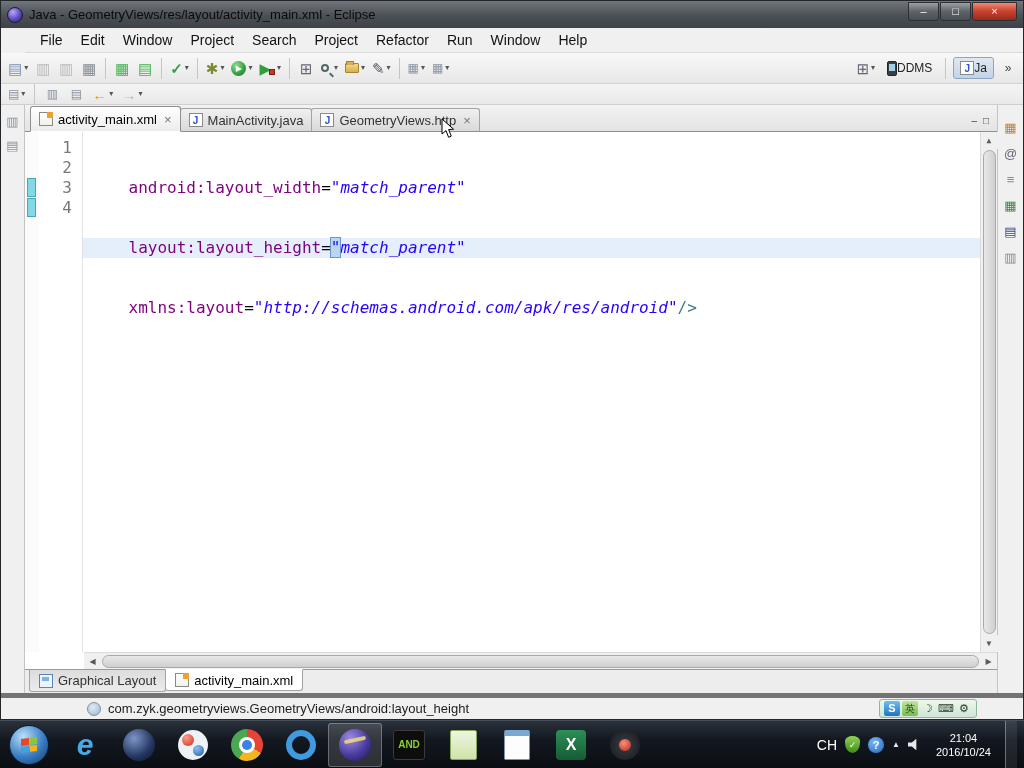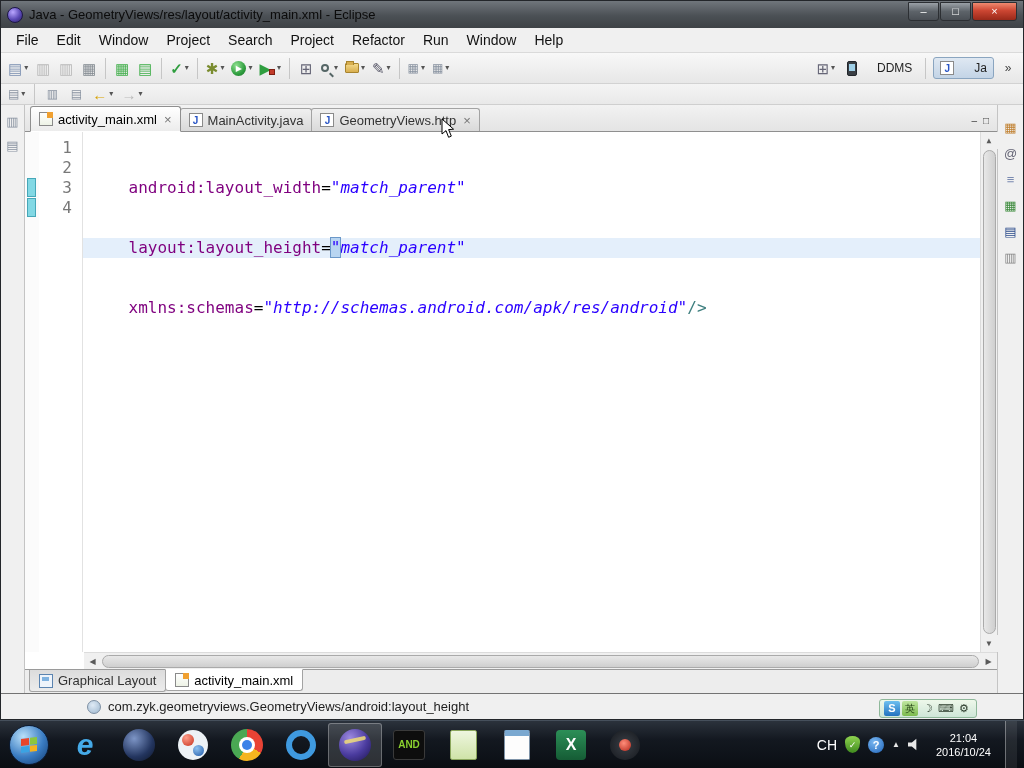--- a/index.html
+++ b/index.html
@@ -17,21 +17,21 @@
              background:radial-gradient(circle at 35% 30%, #b9a6ff, #5b49b5 55%, #2a2066);
              border:1px solid #1d1747; flex:0 0 16px; }
   .title { font-size:13px; font-weight:normal; color:#0b0b0b; white-space:nowrap; overflow:hidden; }
   .winbtns { margin-left:auto; display:flex; gap:1px; align-self:flex-start; padding-top:1px; }
   .wbtn { width:31px; height:19px; border:1px solid #2c2f33; border-radius:0 0 3px 3px;
           background:linear-gradient(#9aa0a6,#5d6369 50%,#4a4f55); color:#fff; font-size:11px;
           display:flex; align-items:center; justify-content:center; line-height:1; }
   .wbtn.close { width:45px; background:linear-gradient(#ef8a70,#cc4632 45%,#99291a); }
 
   .menubar { height:25px; flex:0 0 25px; background:#f0f0f0; border-bottom:1px solid #dadada;
-             display:flex; align-items:center; padding:0 6px; }
+             display:flex; align-items:center; padding:0 6px;margin-left:24px; }
   .menu-item { font-size:14px; color:#111; padding:2px 9px; border-radius:2px; }
 
   .toolbar1 { height:31px; flex:0 0 31px; background:linear-gradient(#f8f8f8,#e7e7e7);
               border-bottom:1px solid #d2d2d2; display:flex; align-items:center; padding:0 4px; gap:1px; }
   .toolbar2 { height:21px; flex:0 0 21px; background:linear-gradient(#f4f4f4,#e9e9e9);
               border-bottom:1px solid #cfcfcf; display:flex; align-items:center; padding:0 4px; gap:2px; }
   .tbtn { height:24px; min-width:22px; display:flex; align-items:center; justify-content:center;
           gap:2px; padding:0 3px; border-radius:3px; }
   .toolbar2 .tbtn { height:18px; }
   .sep { width:1px; height:21px; background:#c6c6c6; margin:0 4px; flex:0 0 1px; }
@@ -44,21 +44,21 @@
   .redsq { width:6px; height:6px; background:#c23b2a; border:1px solid #7e1f13; margin-left:-4px; margin-top:8px; }
   .mag { width:8px; height:8px; border:2px solid #566; border-radius:50%; position:relative; margin-right:3px; }
   .mag::after { content:""; position:absolute; width:5px; height:2px; background:#566;
                 transform:rotate(45deg); left:6px; top:8px; }
   .folder { width:14px; height:10px; background:linear-gradient(#f3d98a,#d8ae4e); border:1px solid #a8842e;
             border-radius:1px; position:relative; }
   .folder::before { content:""; position:absolute; left:0; top:-3px; width:6px; height:3px;
                     background:#d8ae4e; border:1px solid #a8842e; border-bottom:none; }
   .phone-ico { width:10px; height:15px; background:#3a3f45; border:1px solid #23272c; border-radius:2px; position:relative; }
   .phone-ico::before { content:""; position:absolute; left:1px; top:2px; right:1px; bottom:4px; background:#9fd0e8; }
-  .persp-btn { height:22px; display:flex; align-items:center; gap:20px; padding:0 6px; border-radius:3px; font-size:12px; color:#222; }
+  .persp-btn { height:22px; display:flex; align-items:center; gap:0; padding:0 6px; border-radius:3px; font-size:12px; color:#222; }
   .persp-btn.pressed { background:linear-gradient(#dfe8f2,#c3d4e6); border:1px solid #8aa5c0; }
   .jbadge { width:14px; height:14px; background:#fff; border:1px solid #8a8a8a; color:#2a56c6;
             font-size:10px; font-weight:bold; display:flex; align-items:center; justify-content:center; }
 
   
   .main { flex:1 1 auto; display:flex; min-height:0; background:#f0f0f0; }
   .leftstrip { width:24px; flex:0 0 24px; border-right:1px solid #c4c4c4; display:flex; flex-direction:column;
                align-items:center; gap:8px; padding-top:8px; }
   .rightstrip { width:26px; flex:0 0 26px; border-left:1px solid #c4c4c4; display:flex; flex-direction:column;
                 align-items:center; gap:10px; padding-top:14px; }
@@ -110,21 +110,21 @@
   .hthumb { flex:1; height:13px; margin:1px; background:linear-gradient(#e8e8e8,#cfcfcf);
             border:1px solid #aaa; border-radius:7px; }
 
   .bottomtabs { height:24px; flex:0 0 24px; background:#ededed; border-top:1px solid #9a9a9a;
                 display:flex; align-items:flex-start; padding-left:4px; }
   .btab { height:22px; display:flex; align-items:center; gap:5px; padding:0 9px; font-size:13px; color:#333;
           border:1px solid #a3a3a3; border-top:none; border-radius:0 0 3px 3px;
           background:linear-gradient(#dcdcdc,#ececec); margin-right:-1px; }
   .btab.active { background:#fff; color:#000; border-top:1px solid #fff; margin-top:-1px; z-index:2; }
 
-  .statusbar { height:26px; flex:0 0 26px; background:#f0f0f0; border-top:1px solid #737373;
+  .statusbar { height:26px; flex:0 0 26px; background:#f0f0f0; border-top:5px solid #737373;
                display:flex; align-items:center; gap:7px; padding:0 10px 0 86px; font-size:13px; color:#1d1d1d; }
   .statico { width:14px; height:14px; border:1px solid #7d8fa3; border-radius:50%; position:relative;
              background:radial-gradient(circle at 40% 35%, #dfeaf5, #9db7cf); flex:0 0 14px; }
 
   
   .taskbar { position:absolute; left:0; top:720px; width:1024px; height:48px;
              background:linear-gradient(#2b323c,#131820 40%,#0a0e13);
              border-top:1px solid #46505c; display:flex; align-items:center; padding:0 2px; }
   .orb { width:40px; height:40px; border-radius:50%; margin:0 9px 0 7px; flex:0 0 40px;
          background:radial-gradient(circle at 35% 28%, #b9e0fa, #3a7cc2 55%, #123a6e);
@@ -363,21 +363,21 @@
           </div>
           <div class="gutter">
             <div>1</div>
             <div>2</div>
             <div>3</div>
             <div>4</div>
           </div>
           <div class="codepane">
             <div class="cl"><span>    </span><span class="t-attr">android:layout_width</span><span>=</span><span class="t-val">"match_parent"</span></div>
             <div class="cl current"><span>    </span><span class="t-attr">layout:layout_height</span><span>=</span><span class="t-val selq">"</span><span class="t-val">match_parent"</span></div>
-            <div class="cl"><span>    </span><span class="t-attr">xmlns:schemas</span><span>=</span><span class="t-val">"http://schemas.android.com/apk/res/android"</span><span class="t-tag">/&gt;</span></div>
+            <div class="cl"><span>    </span><span class="t-attr">xmlns:layout</span><span>=</span><span class="t-val">"http://schemas.android.com/apk/res/android"</span><span class="t-tag">/&gt;</span></div>
           </div>
           <div class="vscroll">
             <div class="sarrow">▲</div>
             <div class="vthumb"></div>
             <div class="sarrow">▼</div>
           </div>
         </div>
 
         <div class="hscrollrow">
           <div class="hspacer"></div>

